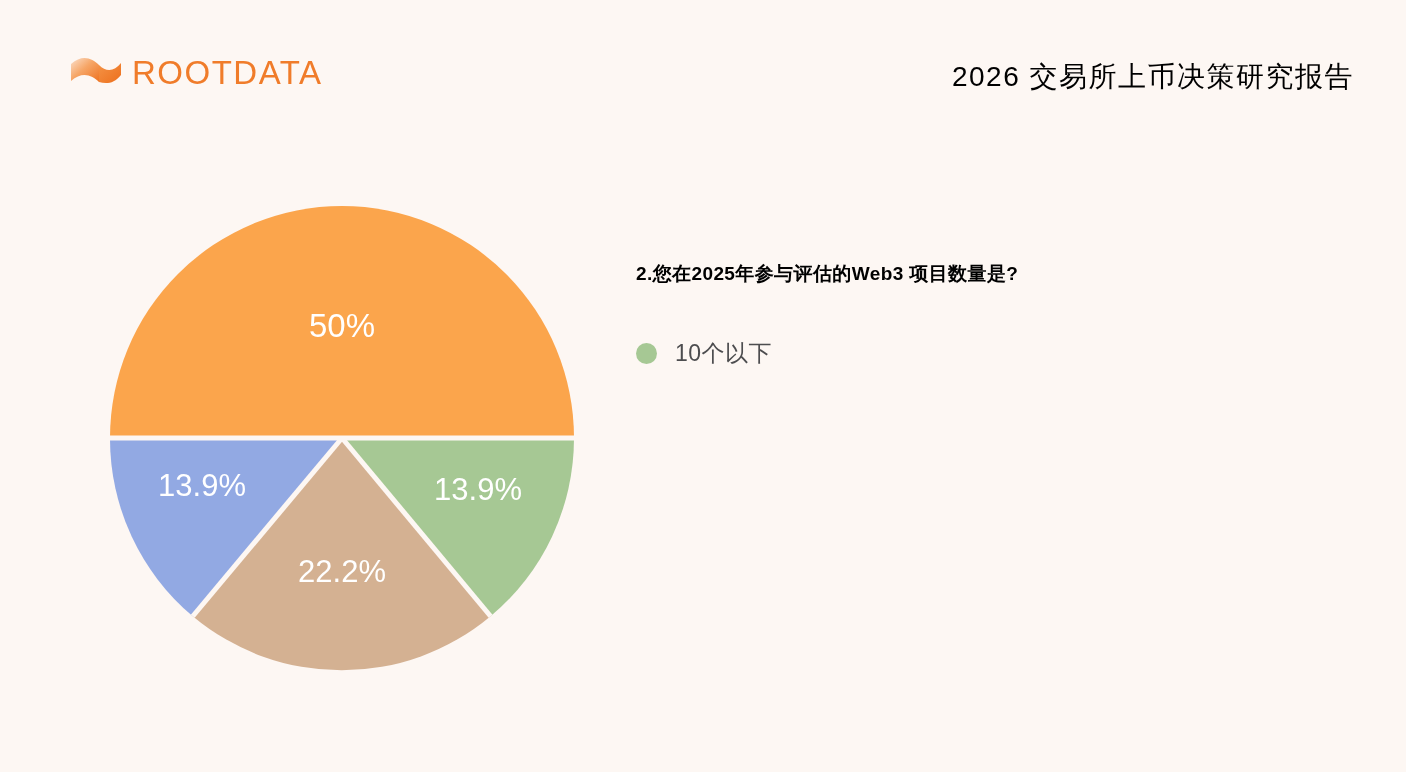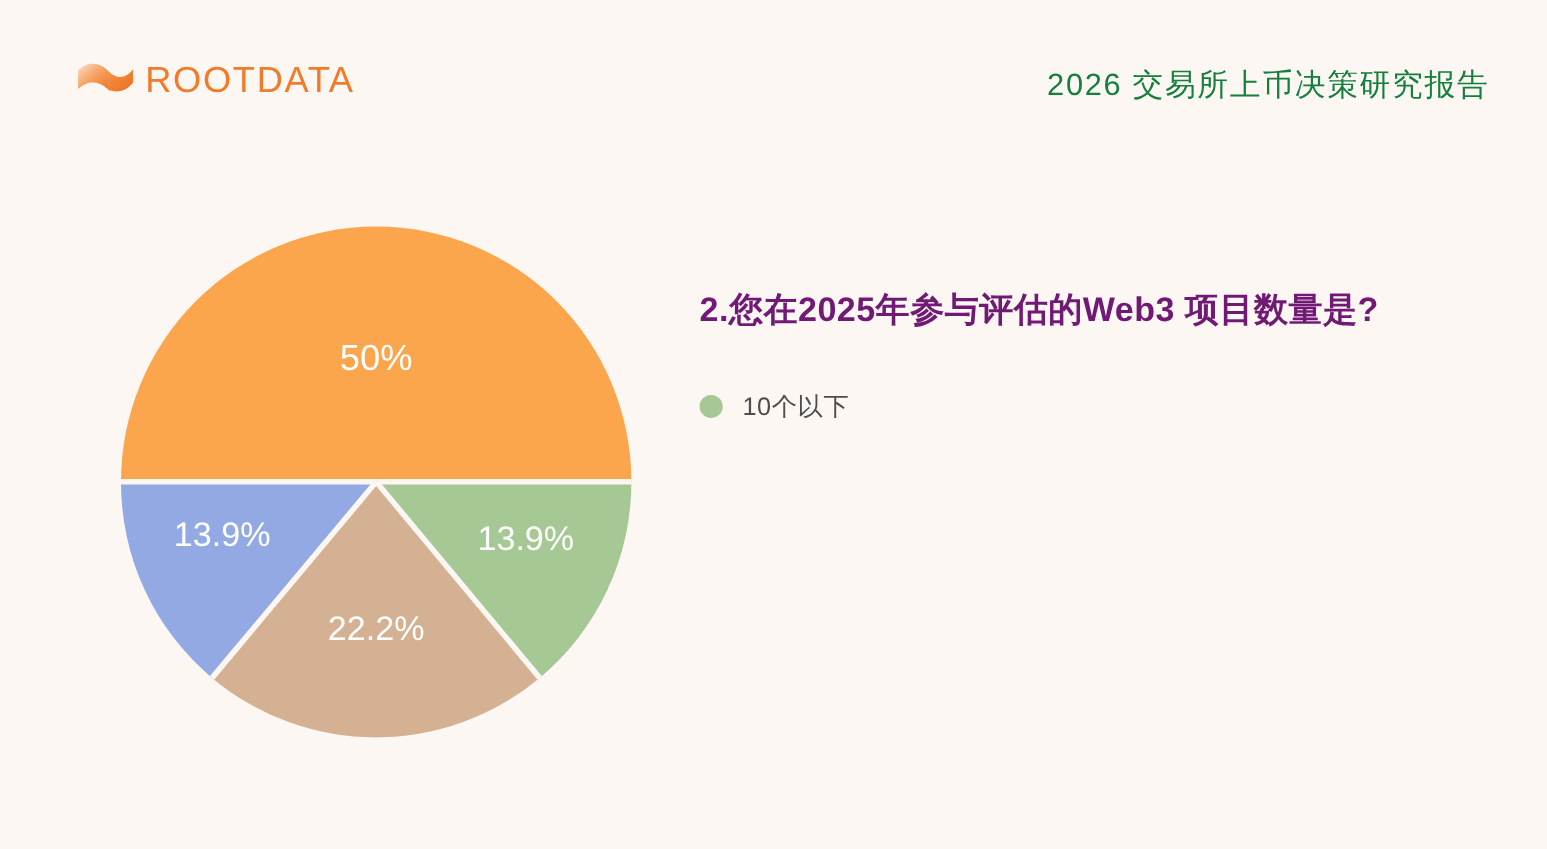--- a/index.html
+++ b/index.html
@@ -44,21 +44,21 @@
     color: #f07c2a;
     font-weight: 400;
     line-height: 1;
     font-family: "Liberation Sans", "DejaVu Sans", sans-serif;
   }
   .report-title {
     position: absolute;
     right: 52px;
     top: 58px;
     font-size: 28px;
-    color: #15803d;
+    color: #000000;
     letter-spacing: 1.5px;
     white-space: nowrap;
     font-weight: 400;
   }
 
   
   .chart-wrap {
     position: absolute;
     left: 100px;
     top: 196px;
@@ -83,23 +83,23 @@
   }
 
   
   .panel {
     position: absolute;
     left: 636px;
     top: 262px;
     width: 730px;
   }
   .question {
-    font-size: 31px;
+    font-size: 19px;
     font-weight: 700;
-    color: #701a75;
+    color: #000000;
     letter-spacing: 0.4px;
     line-height: 1.3;
     margin: 0 0 36px 0;
     white-space: nowrap;
   }
   .legend {
     list-style: none;
     margin: 0;
     padding: 0;
   }

